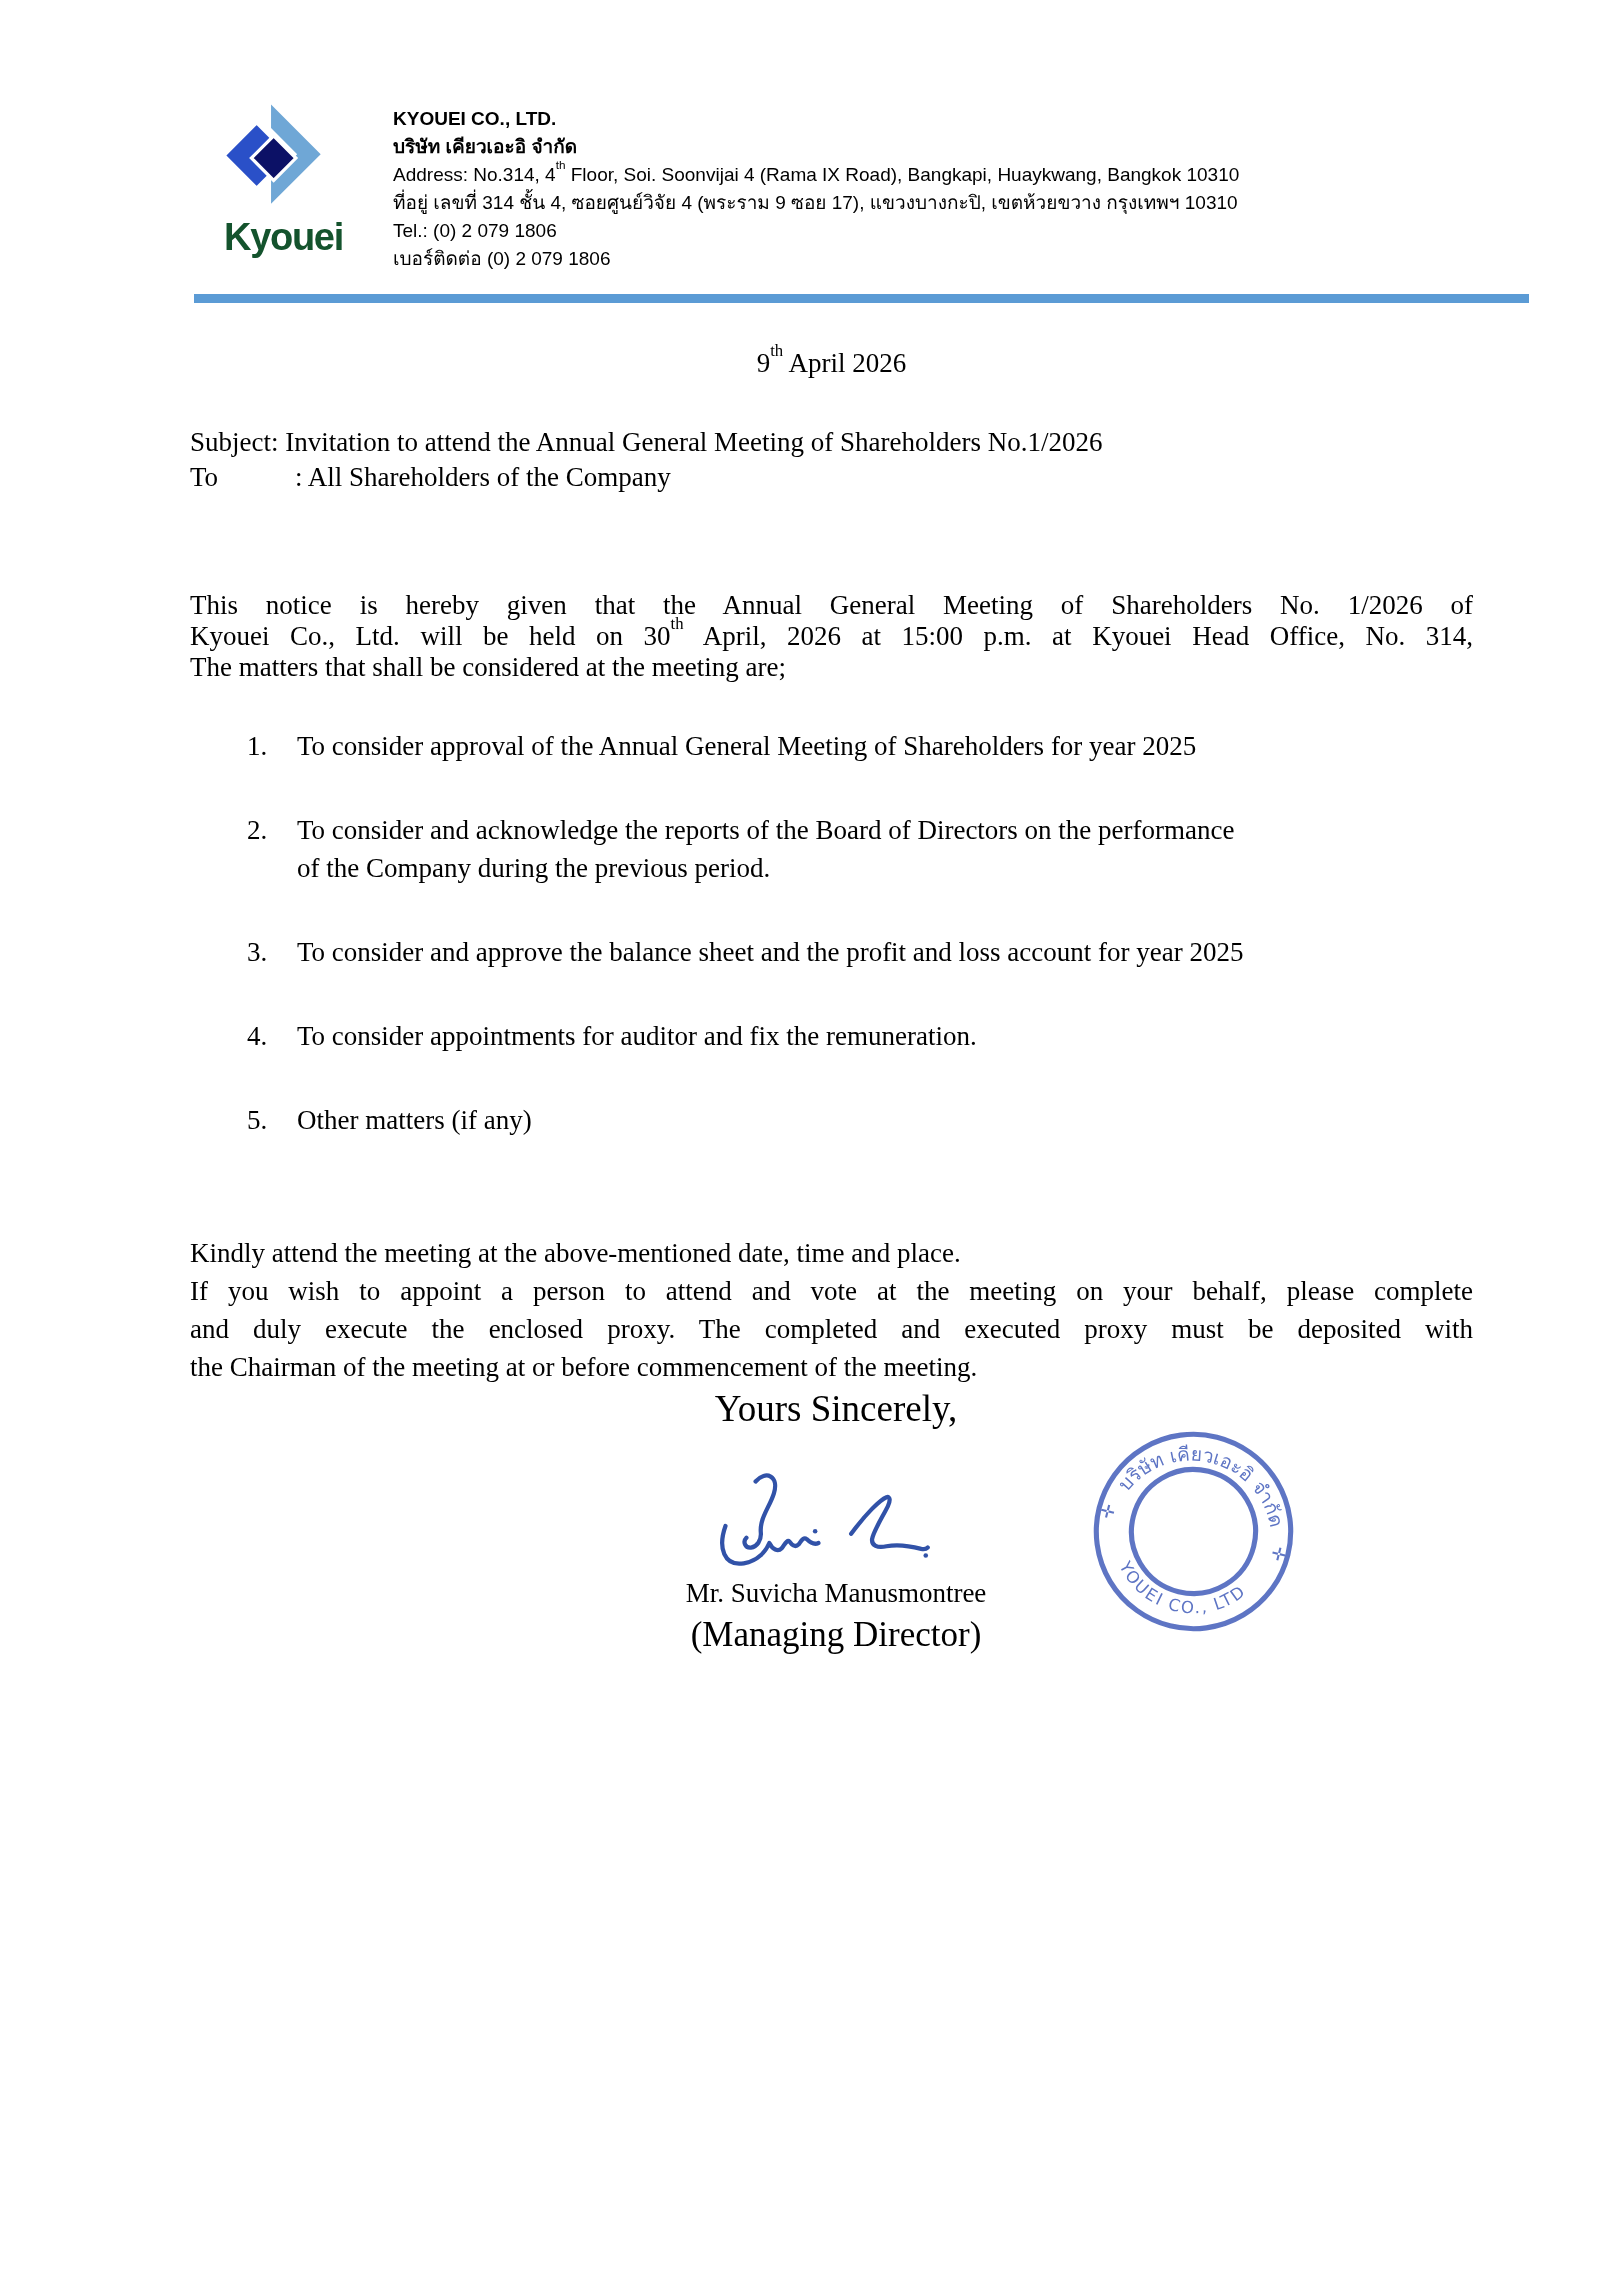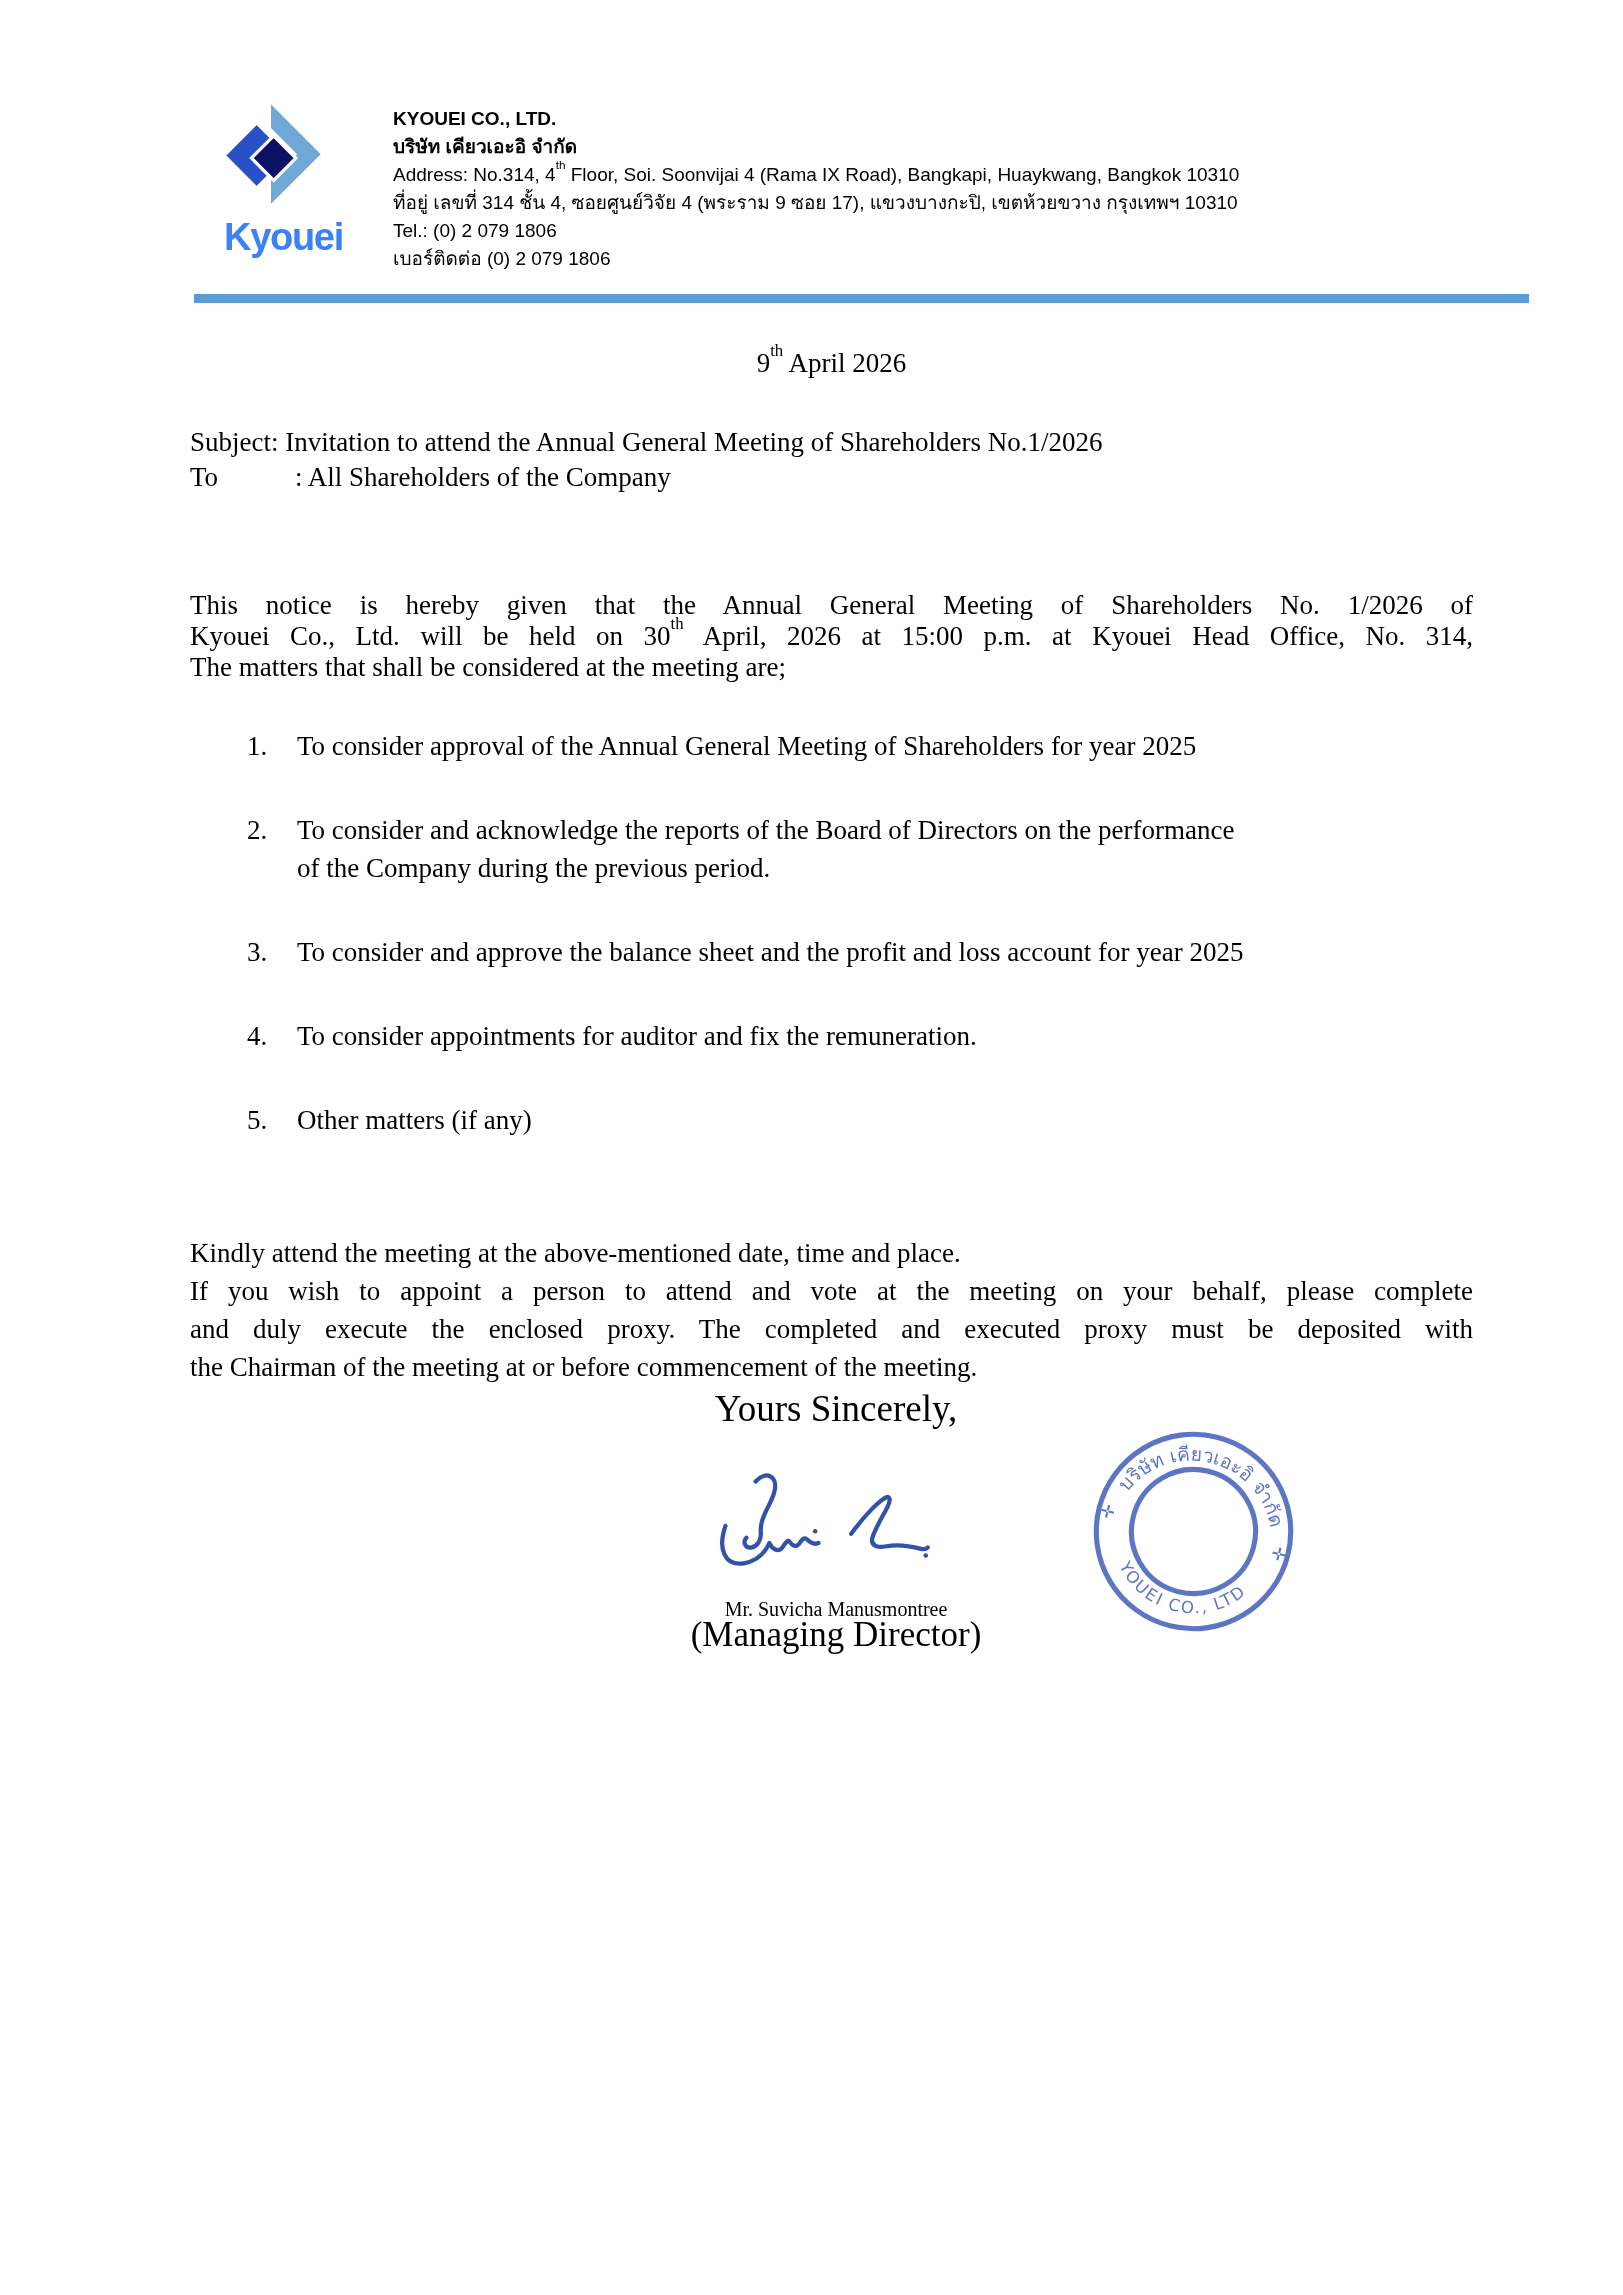--- a/index.html
+++ b/index.html
@@ -10,21 +10,21 @@
     font-family:"Liberation Serif", serif;
     color:#000;
     overflow:hidden;
   }
   
   .logo{position:absolute;left:224px;top:103px;width:98px;height:105px;}
   .wordmark{
     position:absolute;left:205px;top:216px;width:157px;
     text-align:center;
     font-family:"Liberation Sans", sans-serif;
-    font-weight:700;font-size:38px;letter-spacing:-1.3px;color:#3b82f6;
+    font-weight:700;font-size:38px;letter-spacing:-1.3px;color:#14532d;
   }
   .head-text{
     position:absolute;left:393px;top:105px;width:1047px;
     font-family:"Liberation Sans", sans-serif;
     font-size:19px;line-height:28px;color:#000;
   }
   .head-text .b{font-weight:700;}
   .divider{position:absolute;left:194px;top:294px;width:1335px;height:8.5px;}
   
   .date{
@@ -38,21 +38,21 @@
   .p2{top:1190px;line-height:38px;}
   .jline{text-align:justify;text-align-last:justify;}
   sup{font-size:62%;line-height:0;position:relative;top:-0.38em;}
   
   .agenda{position:absolute;left:247px;top:727px;width:1184px;font-size:27px;}
   .agenda .item{margin-bottom:46px;display:flex;line-height:38px;}
   .agenda .num{width:50px;flex:0 0 50px;}
   .agenda .txt{width:1106px;}
   
   .sincerely{position:absolute;left:190px;top:1387px;width:1292px;text-align:center;font-size:37px;}
-  .sig-name{position:absolute;left:190px;top:1578px;width:1292px;text-align:center;font-size:20px;margin-top:20px;}
+  .sig-name{position:absolute;left:190px;top:1578px;width:1292px;text-align:center;font-size:27px;}
   .sig-title{position:absolute;left:190px;top:1615px;width:1292px;text-align:center;font-size:35px;}
   .signature{position:absolute;left:715px;top:1471px;width:216px;height:108px;}
   .stamp{position:absolute;left:1072px;top:1410px;width:243px;height:243px;opacity:0.82;}
   .stamp text{font-family:"DejaVu Sans", sans-serif;}
 </style>
 </head>
 <body>
 
 <div class="page">
 

